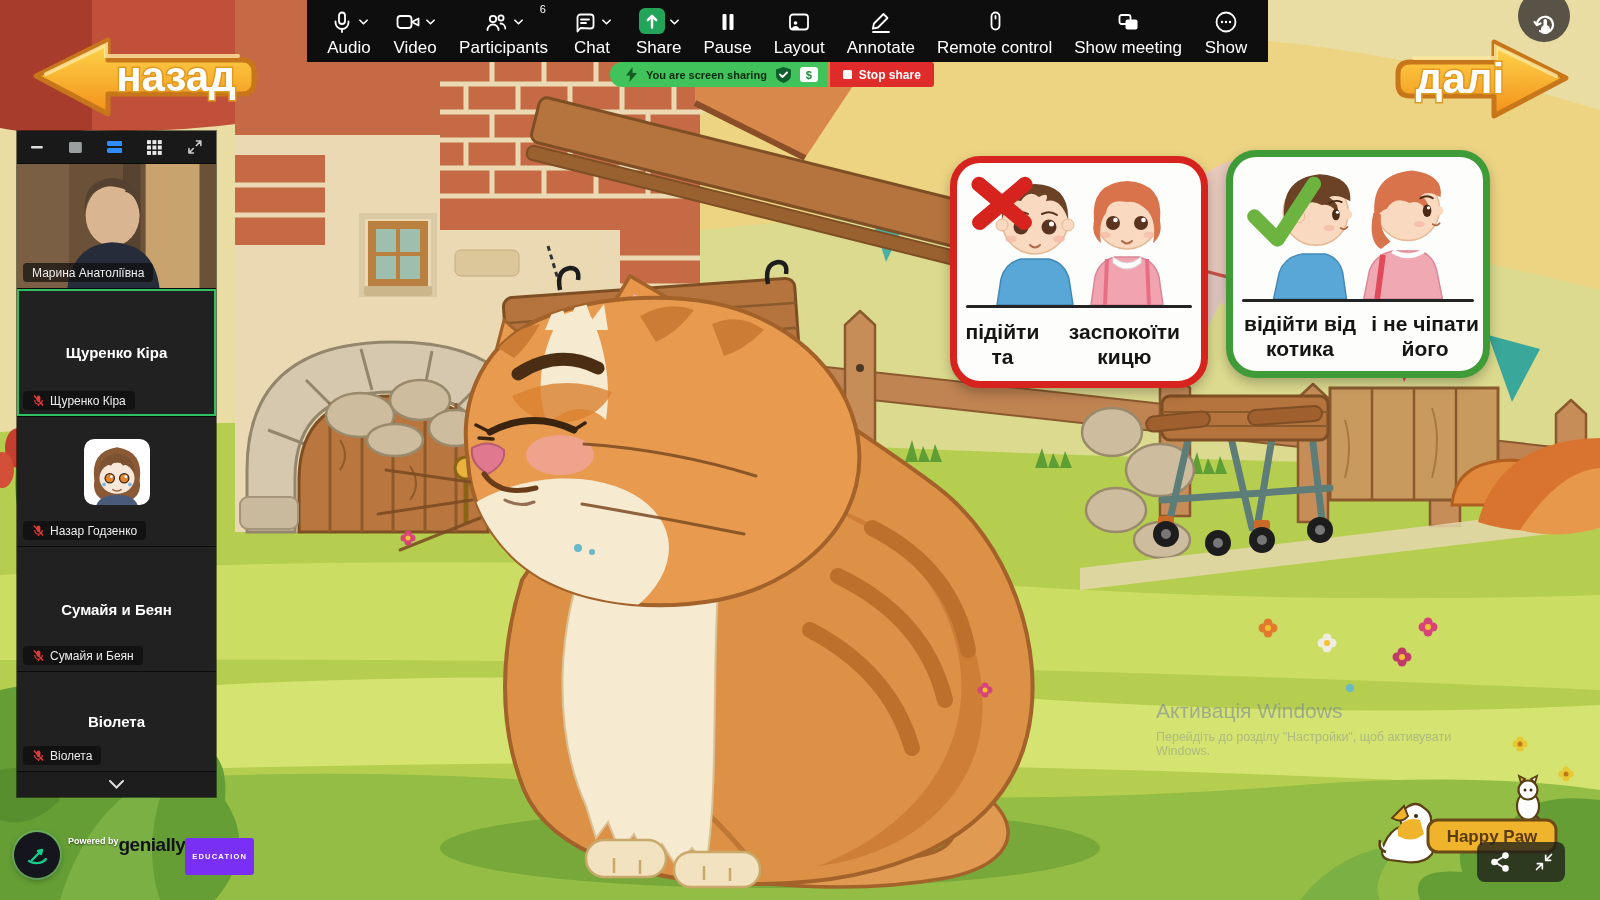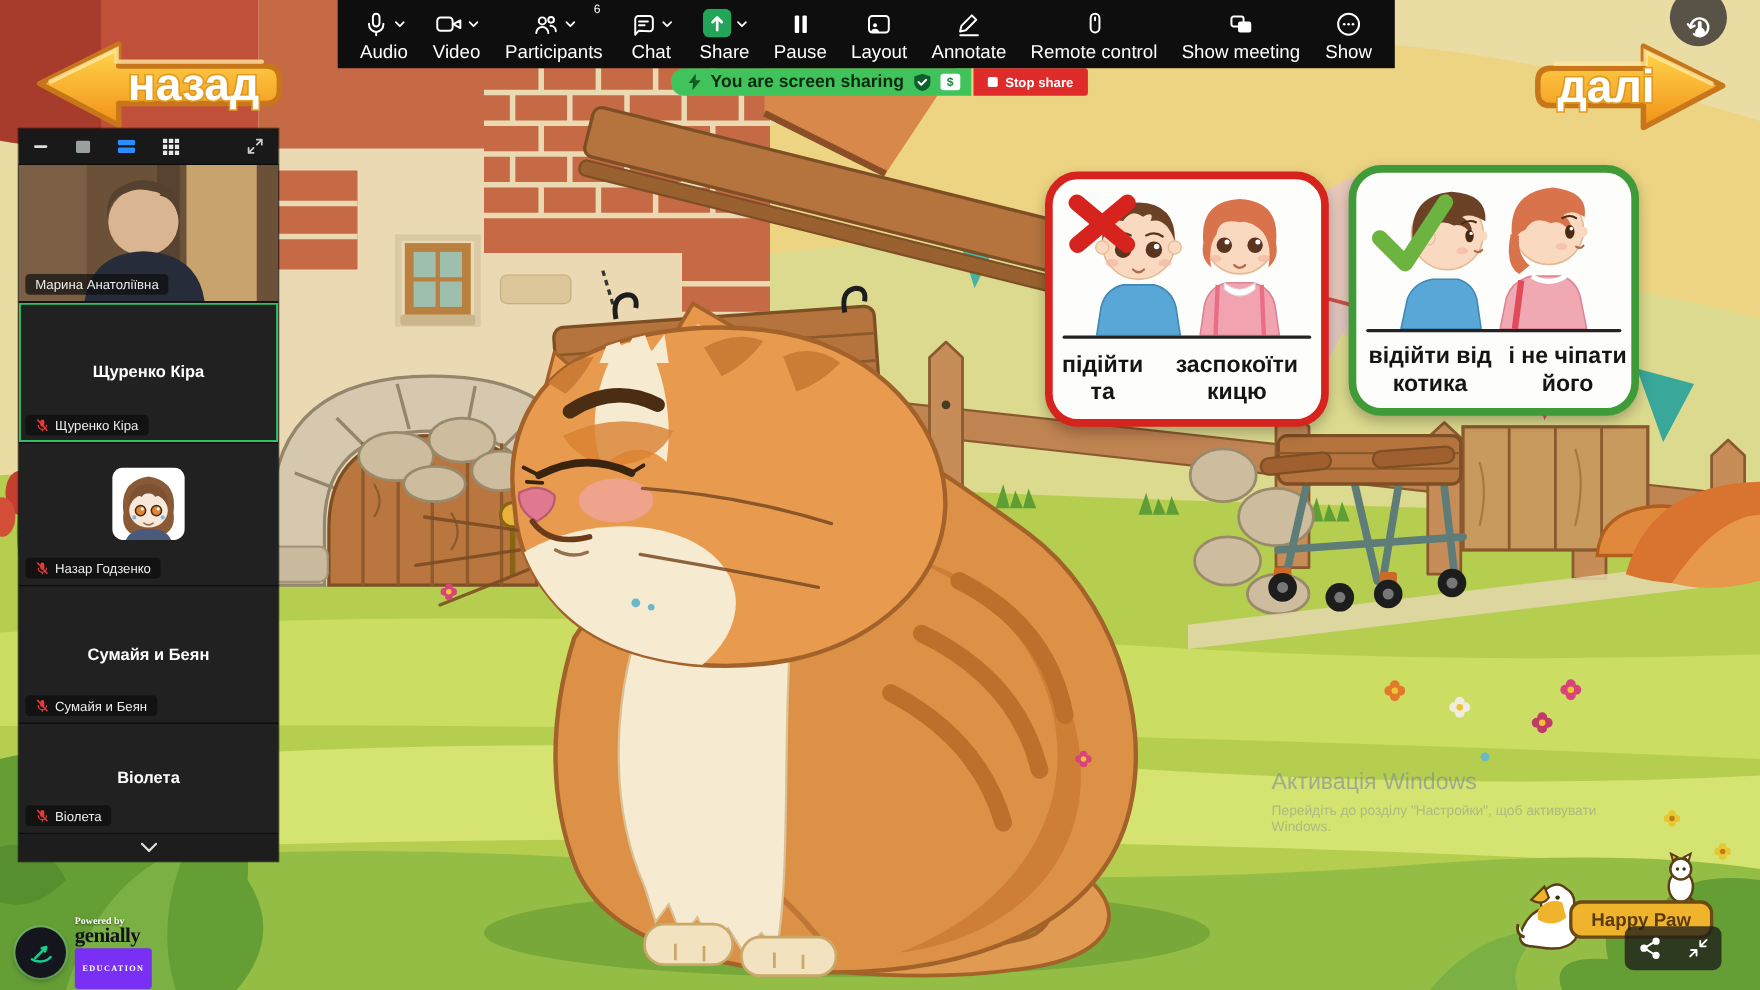--- a/index.html
+++ b/index.html
@@ -14,29 +14,29 @@
   .titem{display:flex;flex-direction:column;align-items:center;gap:2px;color:#fff;cursor:pointer;position:relative;min-width:44px;}
   .ticoRow{height:32px;display:flex;align-items:flex-end;gap:5px;padding-bottom:2px;}
   .oicn{fill:none;stroke:#fff;stroke-width:1.8;stroke-linecap:round;stroke-linejoin:round;}
   .tlabel{font-size:17px;white-space:nowrap;color:#fff;}
   .badge{position:absolute;top:-1px;right:2px;font-size:11px;color:#fff;}
   .chev{margin-bottom:9px;}
 
   
   #banner{position:absolute;left:610px;top:62px;height:25px;display:flex;z-index:29;}
   .banner-green{background:#3fc35a;border-radius:12px 0 0 12px;display:flex;align-items:center;gap:9px;padding:0 10px 0 16px;}
-  .banner-msg{font-size:16px;font-weight:bold;color:#0c2a10;white-space:nowrap;}
+  .banner-msg{font-size:11px;font-weight:bold;color:#0c2a10;white-space:nowrap;}
   .dollarbox{width:18px;height:15px;background:#fff;border-radius:3px;display:flex;align-items:center;justify-content:center;
              color:#1d8a3c;font-size:11px;font-weight:bold;}
   .banner-red{background:#e02b2b;margin-left:2px;border-radius:0 3px 3px 0;display:flex;align-items:center;gap:7px;
               padding:0 13px;color:#fff;font-size:12px;font-weight:bold;cursor:pointer;white-space:nowrap;}
   .stopsq{width:9px;height:9px;background:#fff;border-radius:1.5px;}
 
   
-  #panel{position:absolute;left:17px;top:117px;width:236px;background:#191919;z-index:28;box-shadow:0 0 0 1px rgba(0,0,0,.5);}
+  #panel{position:absolute;left:17px;top:131px;width:199px;background:#191919;z-index:28;box-shadow:0 0 0 1px rgba(0,0,0,.5);}
   .phead{height:32px;display:flex;align-items:center;gap:25px;padding:0 13px;}
   .phead .mlauto{margin-left:auto;}
   .tile{position:relative;background:#212121;border-top:1px solid #0b0b0b;overflow:hidden;cursor:pointer;}
   .tile.active{box-shadow:inset 0 0 0 2px #2fc061;}
   .cname{position:absolute;inset:0;display:flex;align-items:center;justify-content:center;
          color:#fff;font-weight:bold;font-size:15px;}
   .pill{position:absolute;left:6px;bottom:6px;background:rgba(12,12,12,.68);border-radius:4px;
         padding:2.5px 9px;color:#ececec;font-size:12px;display:flex;align-items:center;gap:5px;white-space:nowrap;}
   .avatarWrap{position:absolute;left:50%;top:22px;transform:translateX(-50%);}
   .chevstrip{height:26px;display:flex;align-items:center;justify-content:center;background:#1d1d1d;
@@ -56,21 +56,21 @@
   #cardRight{left:1226px;top:150px;width:264px;height:228px;border-color:#3f9b37;}
   .kids{width:100%;height:142px;flex:0 0 auto;}
   .cline{height:3px;background:#232323;margin:0 9px;border-radius:2px;flex:0 0 auto;}
   .ctext{flex:1;display:flex;flex-direction:row;align-items:center;justify-content:center;
          text-align:center;font-weight:bold;font-size:21px;line-height:1.18;color:#151515;}
 
   
   #genially{position:absolute;left:14px;top:832px;z-index:22;display:flex;align-items:center;gap:8px;}
   .glogo{width:46px;height:46px;border-radius:50%;background:#15151d;display:flex;align-items:center;justify-content:center;
          box-shadow:0 0 0 2px rgba(140,230,190,.3),0 2px 6px rgba(0,0,0,.4);}
-  .gtxt{display:flex;flex-direction:column;font-family:Liberation Serif, serif;}
+  .gtxt{display:flex;flex-direction:row;}
   .gpow{color:#fff;font-size:9px;font-weight:bold;text-shadow:0 1px 2px rgba(0,0,0,.6);}
   .gname{color:#12121c;font-size:19px;font-weight:bold;line-height:.95;letter-spacing:-.5px;}
   .gbadge{background:#7a2ff5;color:#fff;font-size:7.5px;font-weight:bold;letter-spacing:1.2px;
           padding:14px 7px;border-radius:3px;width:max-content;margin-top:2px;}
   #happypaw{position:absolute;left:1376px;top:772px;z-index:21;}
   #cornerpill{position:absolute;left:1477px;top:842px;width:88px;height:40px;background:rgba(30,30,26,.78);
               border-radius:8px;display:flex;align-items:center;justify-content:space-around;z-index:22;}
   #cornerpill svg{cursor:pointer;}
   #handicon{position:absolute;left:1518px;top:-10px;width:52px;height:52px;border-radius:50%;
             background:rgba(72,68,60,.9);z-index:21;display:flex;align-items:flex-end;justify-content:center;

